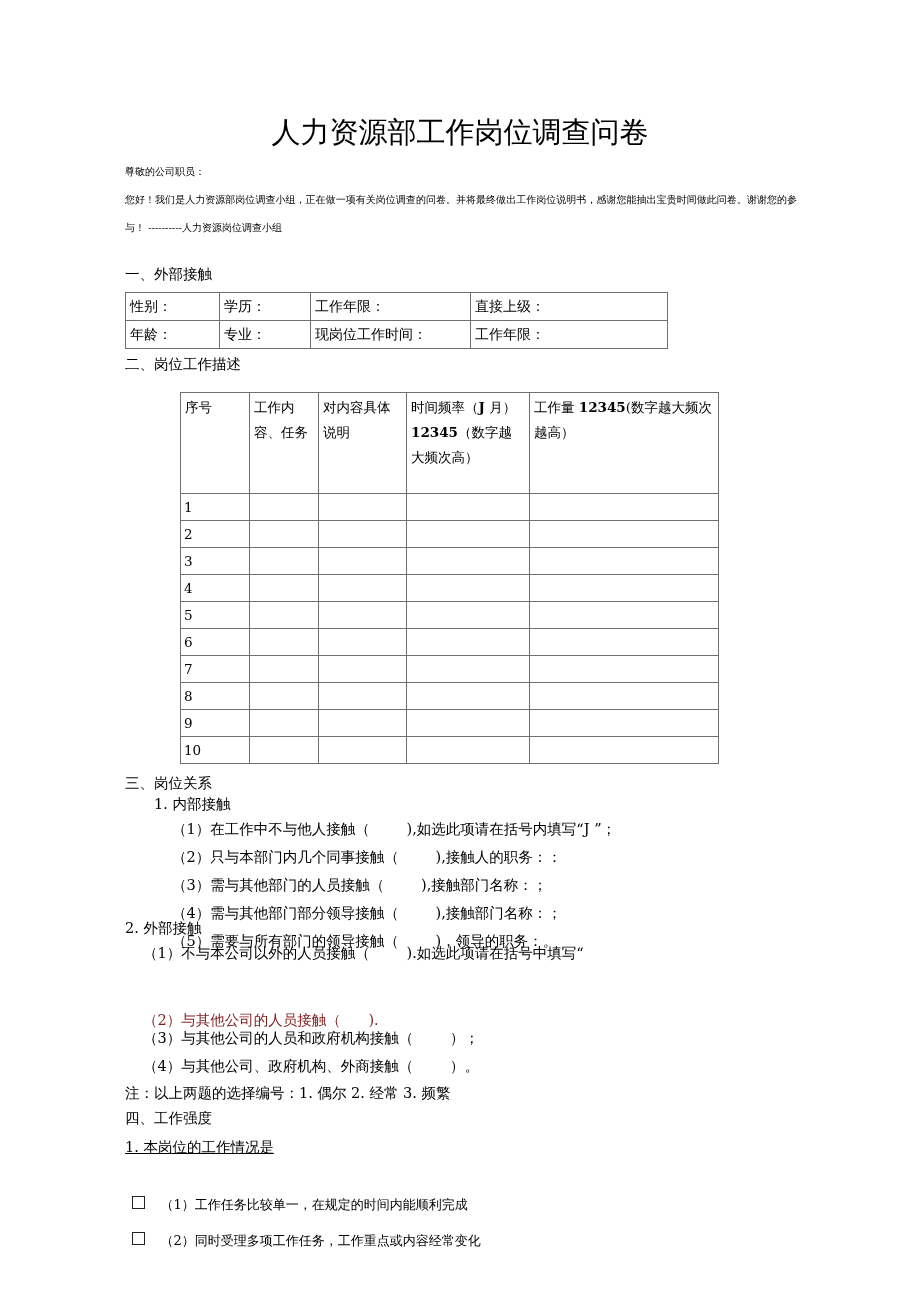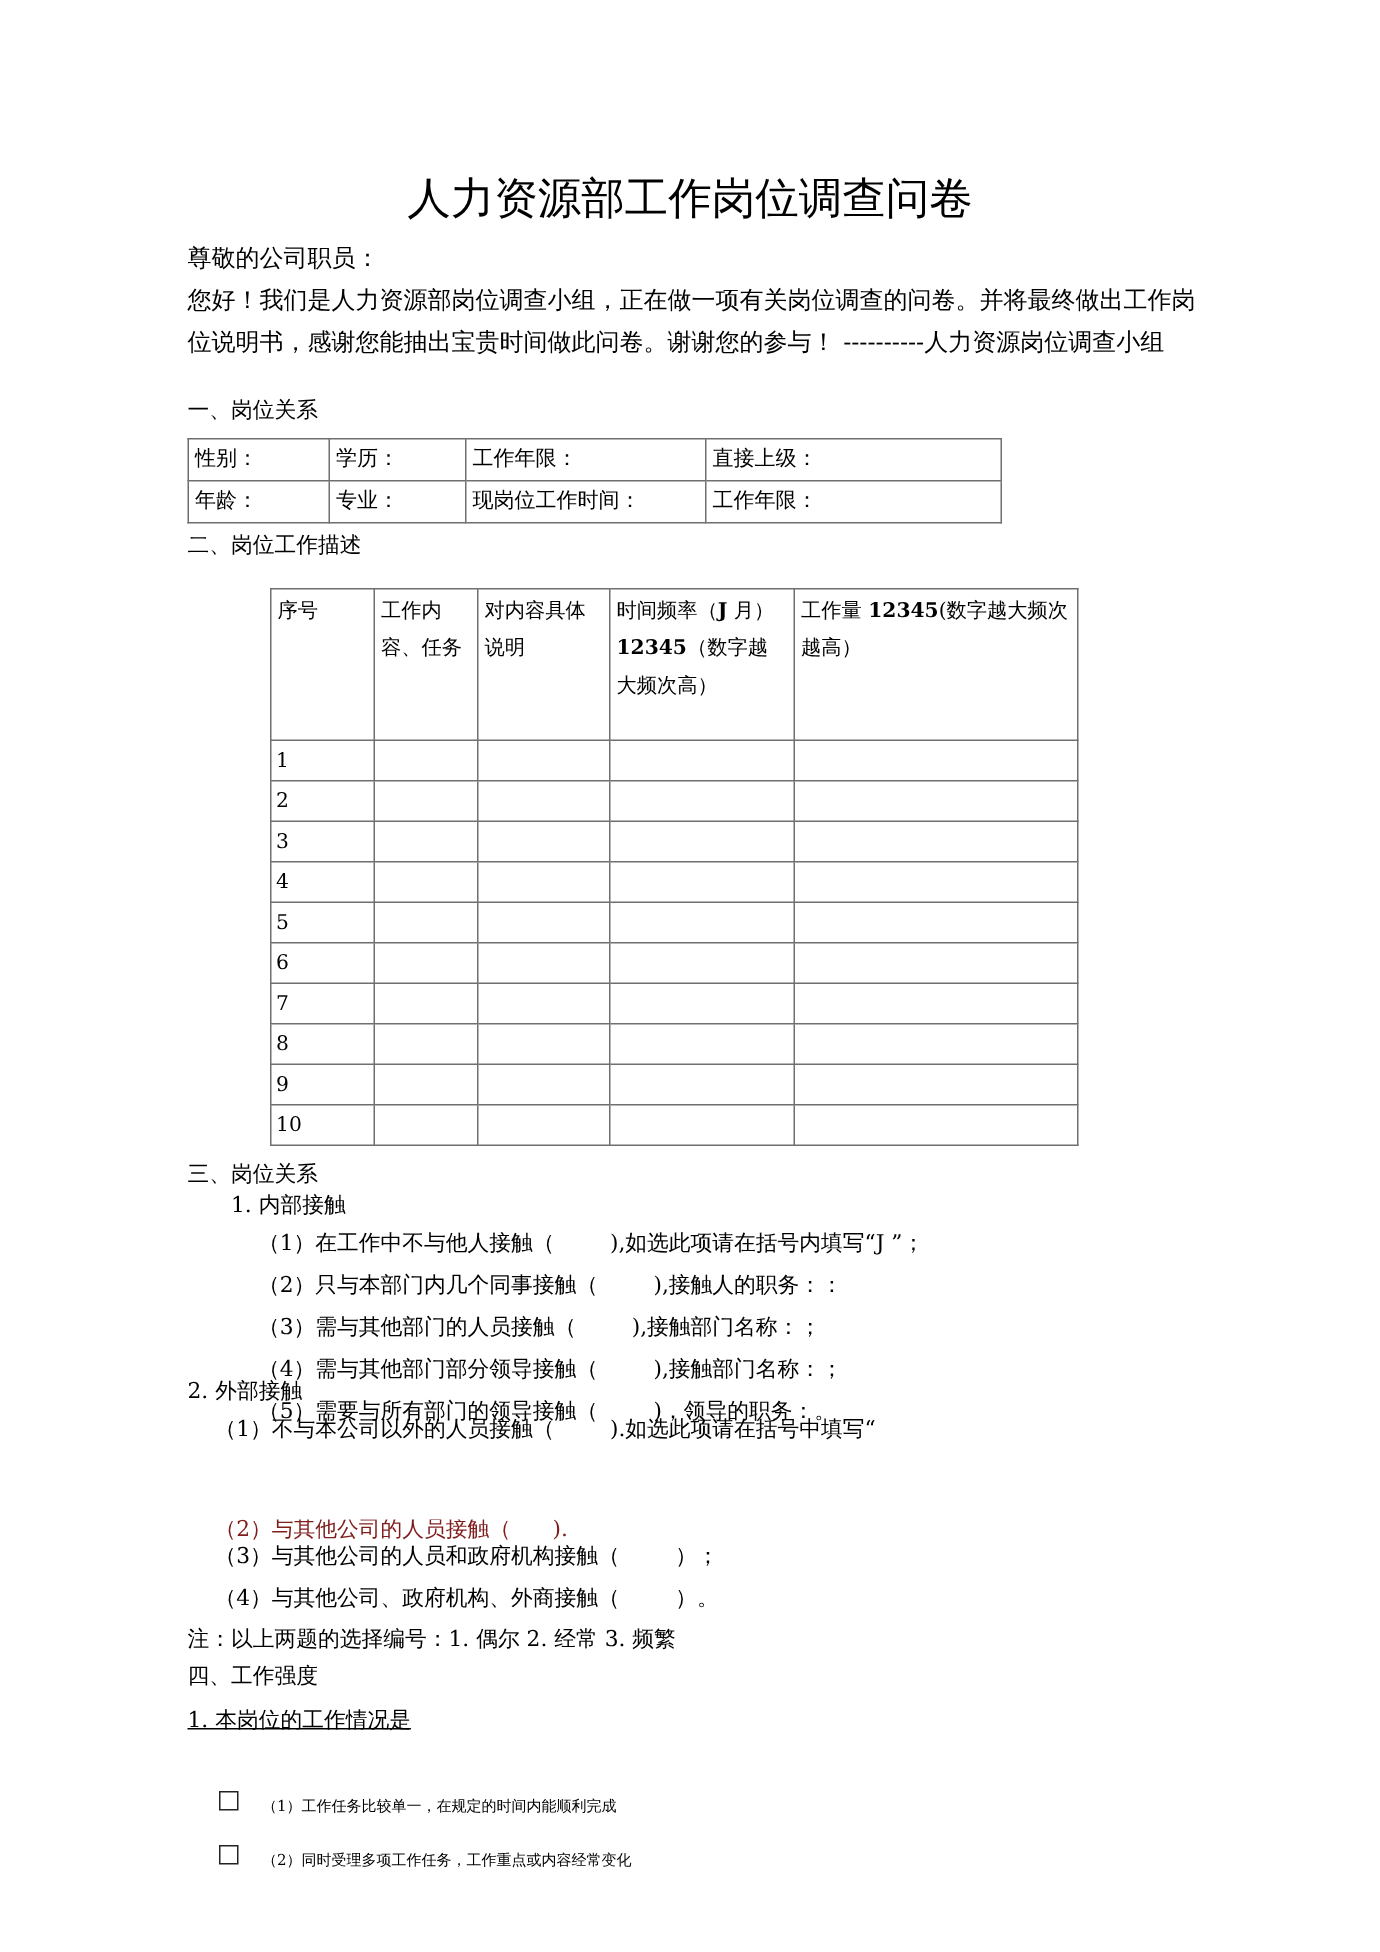--- a/index.html
+++ b/index.html
@@ -35,21 +35,21 @@
     font-weight: 400;
     letter-spacing: 0px;
     font-family: "DejaVu Serif", "Liberation Serif", serif;
   }
 
   
   .body-block {
     position: absolute;
     left: 125px;
     width: 672px;
-    font-size: 16px;
+    font-size: 10px;
     line-height: 28px;
   }
 
   .salutation { top: 158px; }
 
   .intro {
     top: 186px;
     text-align: justify;
     text-justify: inter-ideograph;
   }
@@ -160,22 +160,22 @@
     top: -7px;
     left: 0;
     line-height: 28px;
     padding-left: 18px;
     white-space: pre;
     color: #7f1d1d;
   }
 
   .chk-line {
     position: absolute;
-    left: 133px;
-    font-size: 10px;
+    left: 115px;
+    font-size: 13px;
     line-height: 26px;
     white-space: pre;
   }
   .chk-box {
     display: inline-block;
     width: 11px;
     height: 11px;
     border: 1px solid #222;
     margin-right: 16px;
     vertical-align: 0px;
@@ -185,21 +185,21 @@
 <body>
 
 <div class="page">
 
   <div class="doc-title">人力资源部工作岗位调查问卷</div>
 
   <div class="body-block salutation">尊敬的公司职员：</div>
 
   <div class="body-block intro">您好！我们是人力资源部岗位调查小组，正在做一项有关岗位调查的问卷。并将最终做出工作岗位说明书，感谢您能抽出宝贵时间做此问卷。谢谢您的参与！ ----------人力资源岗位调查小组</div>
 
-  <div class="sec-heading sec-1">一、岗位关系</div>
+  <div class="sec-heading sec-1">一、外部接触</div>
 
   <table id="basic-table">
     <colgroup>
         <col class="c1">
         <col class="c2">
         <col class="c3">
         <col class="c4">
       </colgroup>
     <tbody>
       <tr>

